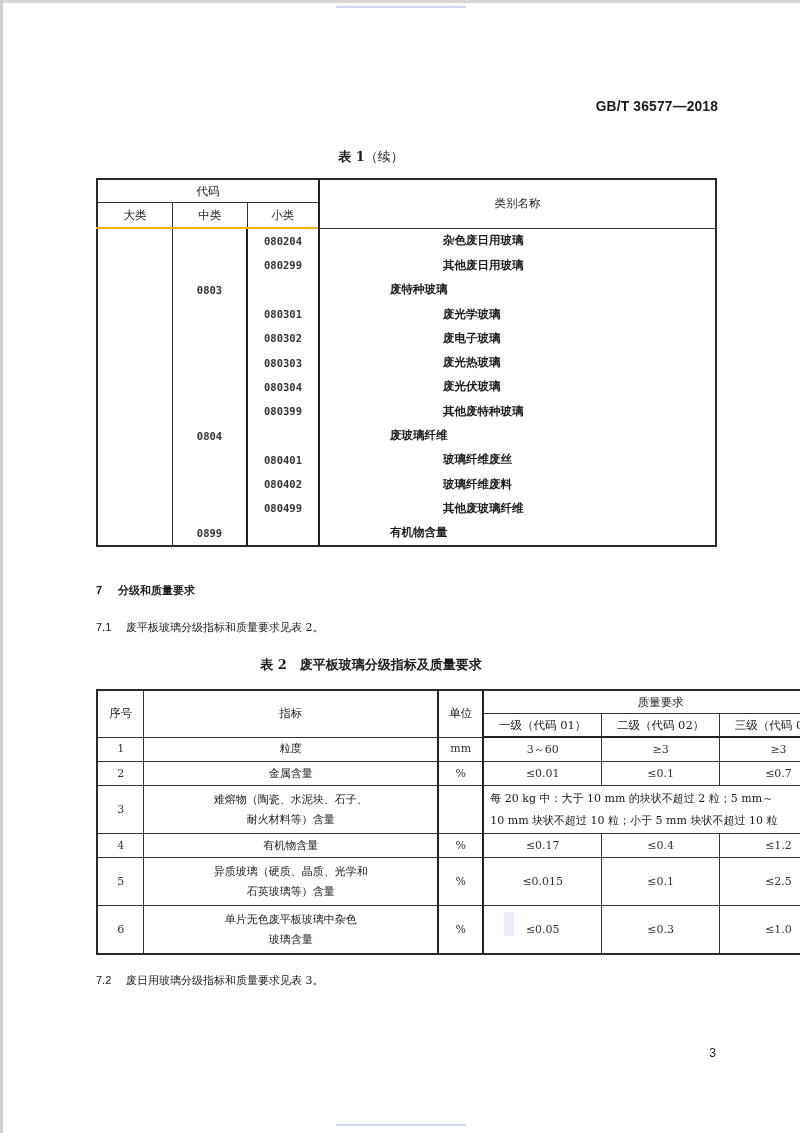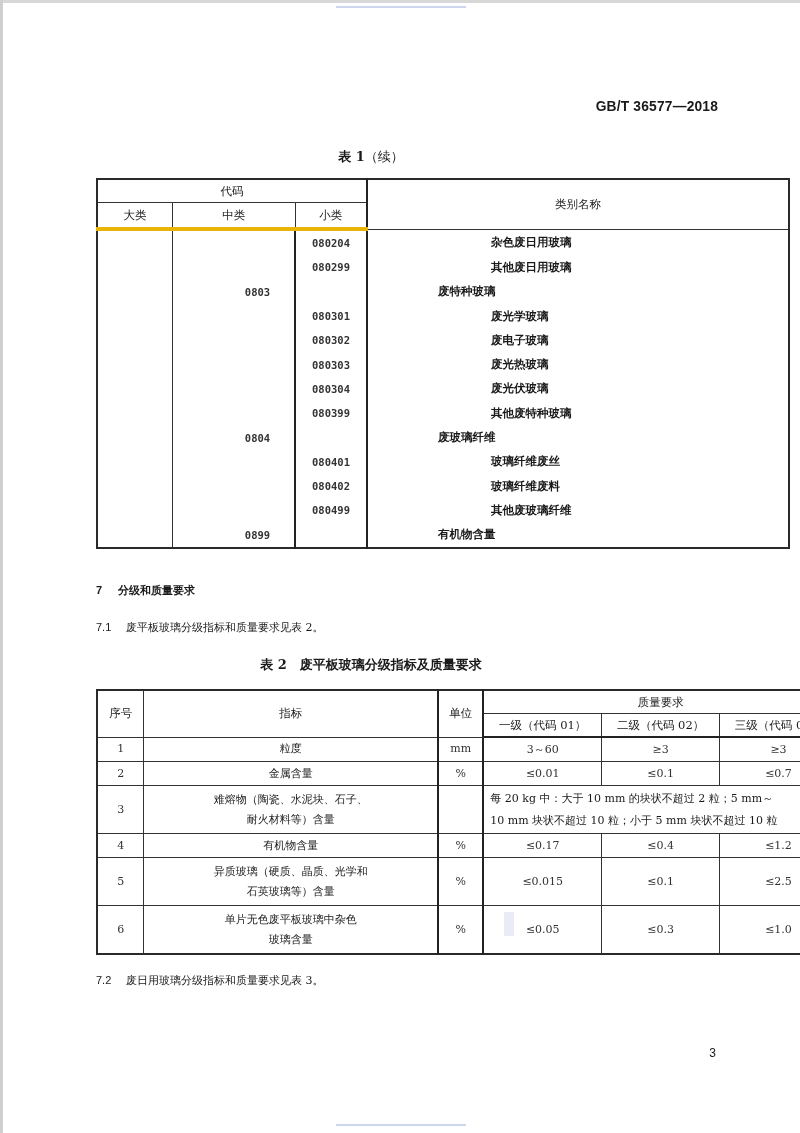--- a/index.html
+++ b/index.html
@@ -24,27 +24,27 @@
     font-size: 13px; font-weight: bold;
   }
   .t1-title { top: 148px; }
   .t2-title { top: 656px; }
   .t1-title .paren { font-weight: normal; }
 
   table { position: absolute; border-collapse: collapse; font-size: 11.5px; }
   td, th { font-weight: normal; padding: 0; }
 
   
-  .t1 { left: 96px; top: 178px; width: 694px; border: 2px solid #2a2a2a; }
+  .t1 { left: 96px; top: 178px; width: 621px; border: 2px solid #2a2a2a; }
   .t1 thead th { border: 1px solid #333; text-align: center; height: 22px; }
-  .t1 thead tr:last-child th { border-bottom: 4px solid #eab308; height: 24px; }
+  .t1 thead tr:last-child th { border-bottom: 2px solid #eab308; height: 24px; }
   .t1 thead th.name-head { border-left: 2px solid #222; }
   .t1 tbody td { height: 24.3px; vertical-align: middle; font-weight: bold; }
   .t1 tbody td.c-big { width: 74px; border-right: 1px solid #333; }
-  .t1 tbody td.c-mid { width: 73px; border-right: 2px solid #222; text-align: center; font-family: "DejaVu Sans Mono", monospace; font-size: 10.5px; color: #333; padding-left: 48px; }
+  .t1 tbody td.c-mid { width: 73px; border-right: 2px solid #222; text-align: center; font-family: "DejaVu Sans Mono", monospace; font-size: 10.5px; color: #333; }
   .t1 tbody td.c-small { width: 70px; border-right: 2px solid #222; text-align: center; font-family: "DejaVu Sans Mono", monospace; font-size: 10.5px; color: #333; }
   .t1 tbody td.c-name { padding-left: 70px; }
   .t1 tbody td.c-name.sub { padding-left: 123px; margin-left: 36px; }
 
   .heading {
     position: absolute; left: 96px; font-size: 11px;
   }
   .h7 { top: 583px; font-weight: bold; }
   .h7 .num, .h71 .num, .h72 .num { font-family: "Liberation Sans", sans-serif; font-weight: normal; display: inline-block; width: 30px; }
   .h7 .num { width: 22px; font-weight: bold; }

